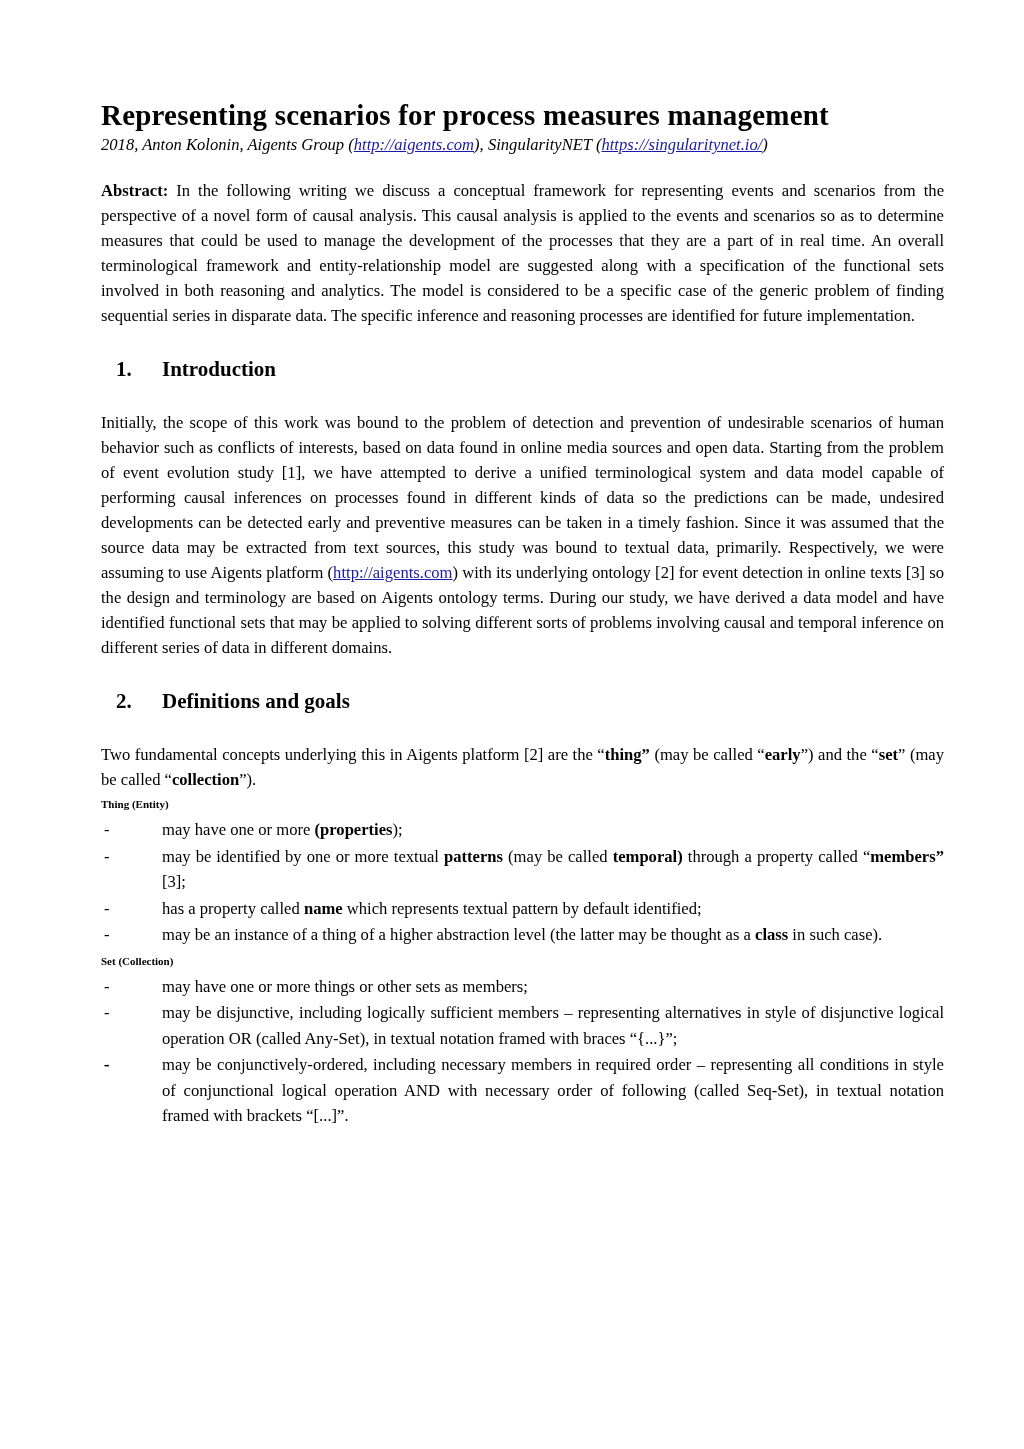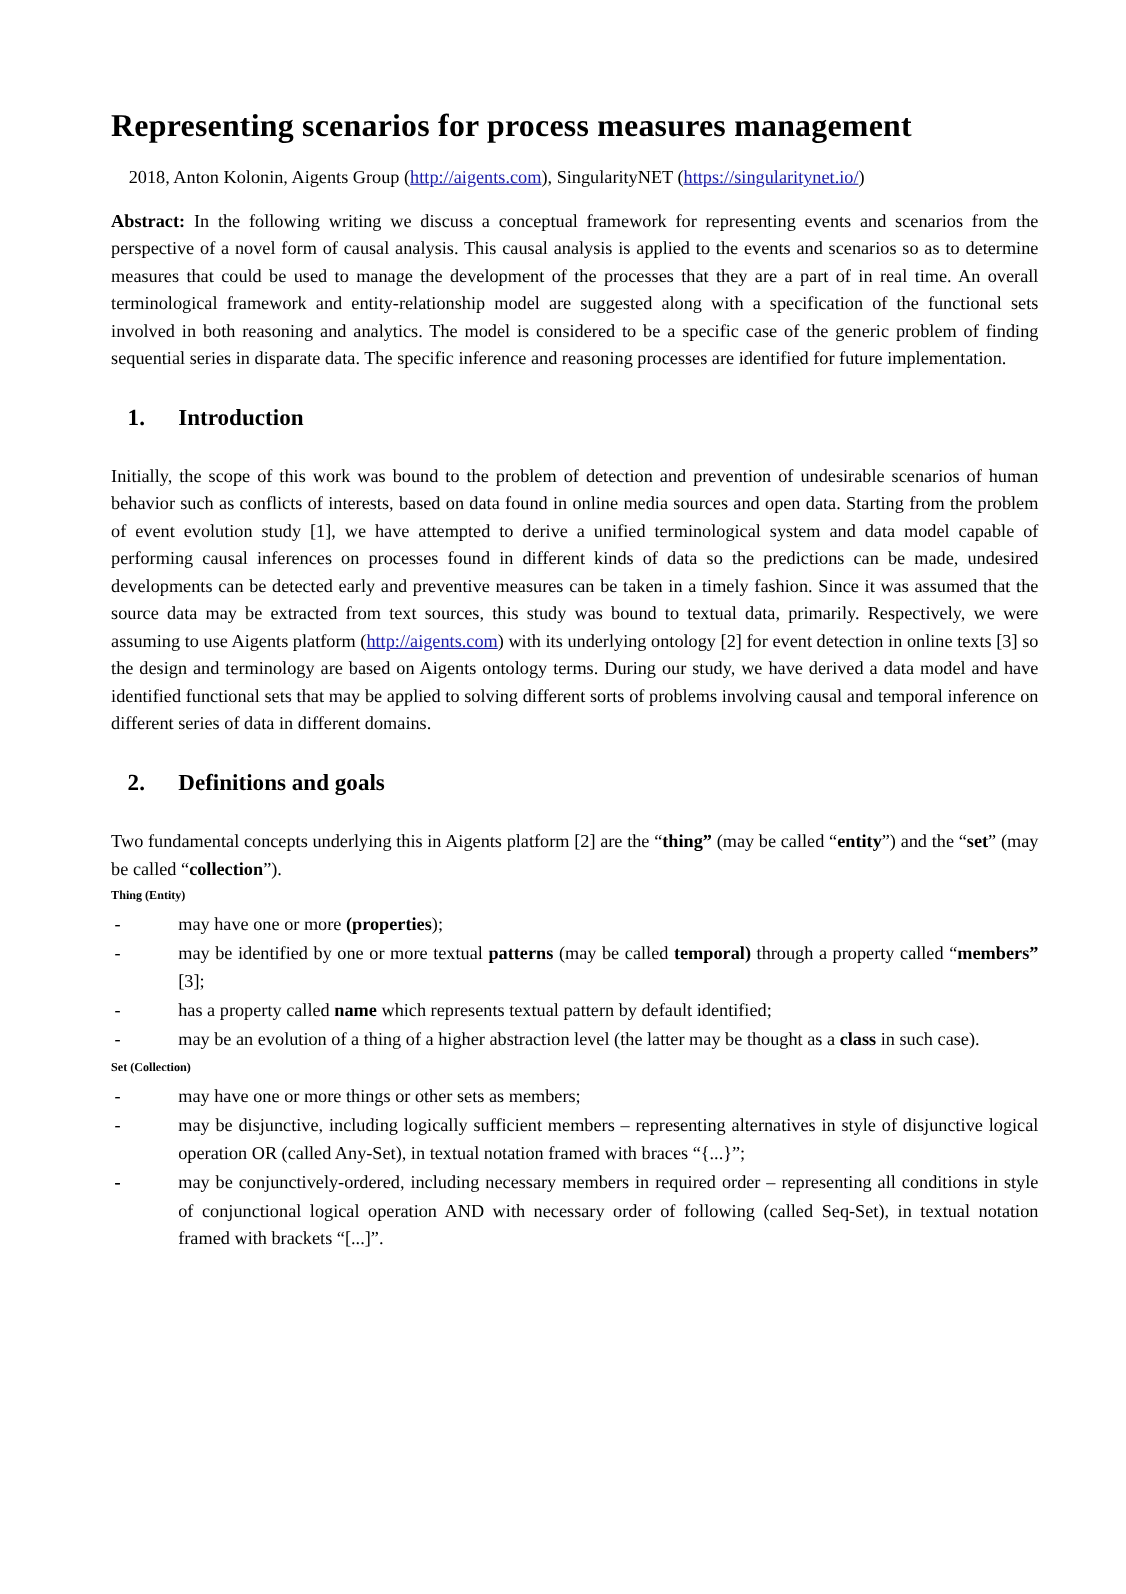--- a/index.html
+++ b/index.html
@@ -19,31 +19,32 @@
     }
     .title {
       font-size: 29px;
       font-weight: bold;
       line-height: 38px;
       margin: 0;
       letter-spacing: 0.2px;
     }
     .byline {
       font-size: 16.6px;
+      font-style: italic;
       line-height: 22px;
-      margin: 16px;
+      margin: 0;
     }
     a.link { color: #1a1aa6; text-decoration: underline; }
     .body-text {
       font-size: 16.6px;
       line-height: 25px;
       text-align: justify;
       margin: 0;
     }
-    .abstract { }
+    .abstract { margin-top: 22px; }
     .section-heading {
       font-size: 21px;
       font-weight: bold;
       line-height: 28px;
       margin: 27px 0 27px 0;
       display: flex;
     }
     .section-heading .num { width: 61px; padding-left: 15px; box-sizing: border-box; display: inline-block; }
     .subhead {
       font-size: 11px;
@@ -87,29 +88,29 @@
       <span>Introduction</span>
     </h2>
 
   <p class="body-text"><span>Initially, the scope of this work was bound to the problem of detection and prevention of undesirable scenarios of human behavior such as conflicts of interests, based on data found in online media sources and open data. Starting from the problem of event evolution study [1], we have attempted to derive a unified terminological system and data model capable of performing causal inferences on processes found in different kinds of data so the predictions can be made, undesired developments can be detected early and preventive measures can be taken in a timely fashion. Since it was assumed that the source data may be extracted from text sources, this study was bound to textual data, primarily. Respectively, we were assuming to use Aigents platform (</span><a class="link">http://aigents.com</a><span>) with its underlying ontology [2] for event detection in online texts [3] so the design and terminology are based on Aigents ontology terms. During our study, we have derived a data model and have identified functional sets that may be applied to solving different sorts of problems involving causal and temporal inference on different series of data in different domains.</span></p>
 
   <h2 class="section-heading">
       <span class="num">2.</span>
       <span>Definitions and goals</span>
     </h2>
 
-  <p class="body-text"><span>Two fundamental concepts underlying this in Aigents platform [2] are the “</span><b>thing”</b><span> (may be called “</span><b>entity</b><span>”) and the “</span><b>set</b><span>” (may be called “</span><b>collection</b><span>”).</span></p>
+  <p class="body-text"><span>Two fundamental concepts underlying this in Aigents platform [2] are the “</span><b>thing”</b><span> (may be called “</span><b>early</b><span>”) and the “</span><b>set</b><span>” (may be called “</span><b>collection</b><span>”).</span></p>
 
   <p class="subhead">Thing (Entity)</p>
 
   <ul class="dash-list">
     <li><span class="dash">-</span><span>may have one or more </span><b>(properties</b><span>);</span></li>
     <li><span class="dash">-</span><span>may be identified by one or more textual </span><b>patterns</b><span> (may be called </span><b>temporal)</b><span> through a property called “</span><b>members”</b><span> [3];</span></li>
     <li><span class="dash">-</span><span>has a property called </span><b>name</b><span> which represents textual pattern by default identified;</span></li>
-    <li><span class="dash">-</span><span>may be an evolution of a thing of a higher abstraction level (the latter may be thought as a </span><b>class</b><span> in such case).</span></li>
+    <li><span class="dash">-</span><span>may be an instance of a thing of a higher abstraction level (the latter may be thought as a </span><b>class</b><span> in such case).</span></li>
   </ul>
 
   <p class="subhead">Set (Collection)</p>
 
   <ul class="dash-list">
     <li><span class="dash">-</span><span>may have one or more things or other sets as members;</span></li>
     <li><span class="dash">-</span><span>may be disjunctive, including logically sufficient members – representing alternatives in style of disjunctive logical operation OR (called Any-Set), in textual notation framed with braces “{...}”;</span></li>
     <li><span class="dash">-</span></li>
     <li><span class="dash">-</span><span>may be conjunctively-ordered, including necessary members in required order –   representing all conditions in style of conjunctional logical operation AND with necessary order of following (called Seq-Set), in textual notation framed with brackets “[...]”.</span></li>
   </ul>

